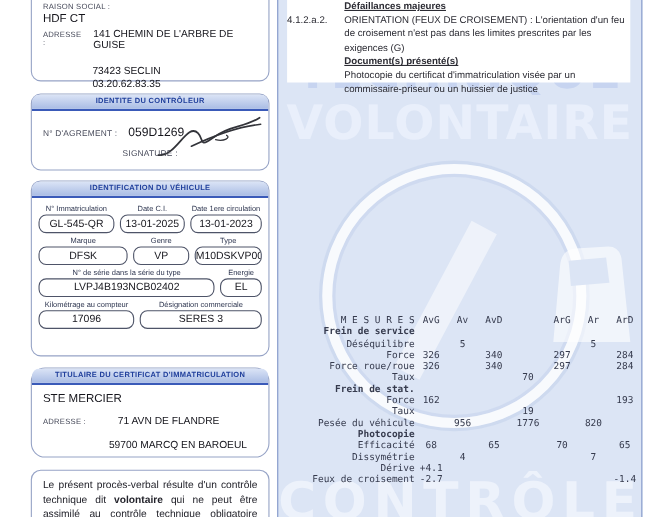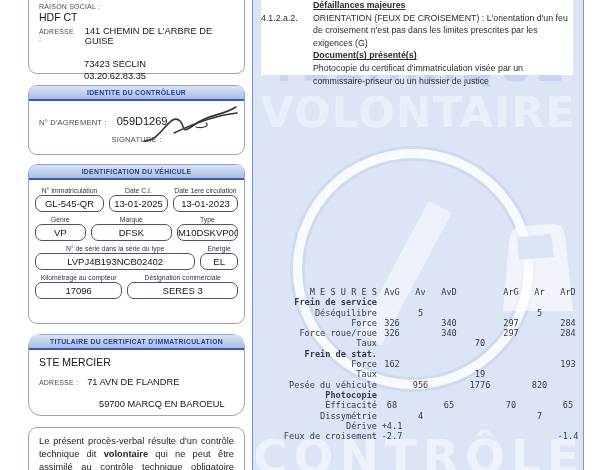--- a/index.html
+++ b/index.html
@@ -262,27 +262,27 @@
       <div class="field" style="flex:0 0 29%;">
         <div class="field-label">Date C.I.</div>
         <div class="field-value">13-01-2025</div>
       </div>
       <div class="field" style="flex:1;">
         <div class="field-label">Date 1ere circulation</div>
         <div class="field-value">13-01-2023</div>
       </div>
     </div>
     <div class="vrow">
+      <div class="field" style="flex:0 0 40%;">
+        <div class="field-label">Marque</div>
+        <div class="field-value">DFSK</div>
+      </div>
       <div class="field" style="flex:0 0 25%;">
         <div class="field-label">Genre</div>
         <div class="field-value">VP</div>
-      </div>
-      <div class="field" style="flex:0 0 40%;">
-        <div class="field-label">Marque</div>
-        <div class="field-value">DFSK</div>
       </div>
       <div class="field" style="flex:1;">
         <div class="field-label">Type</div>
         <div class="field-value">M10DSKVP000</div>
       </div>
     </div>
     <div class="vrow">
       <div class="field" style="flex:0 0 79%;">
         <div class="field-label">N° de série dans la série du type</div>
         <div class="field-value">LVPJ4B193NCB02402</div>
@@ -301,21 +301,21 @@
         <div class="field-label">Désignation commerciale</div>
         <div class="field-value">SERES 3</div>
       </div>
     </div>
   </div>
 
   <div class="panel-box" style="top:334px; height:82px;border-radius:13px;">
     <div class="box-header">TITULAIRE DU CERTIFICAT D'IMMATRICULATION</div>
     <div style="padding:6px 10px 0 10px;">
       <div class="val" style="font-size:10.5px;">STE MERCIER</div>
-      <div class="inline-row" style="margin-top:9px;">
+      <div class="inline-row" style="margin-top:9px;gap:20px;">
         <span class="lbl">ADRESSE :</span>
         <span class="val" style="margin-left:9px; font-size:9.3px;">71 AVN DE FLANDRE</span>
       </div>
       <div class="val" style="margin:12px 0 0 60px; font-size:9.3px;">59700 MARCQ EN BAROEUL</div>
     </div>
   </div>
 
   <div class="panel-box" style="top:427px; height:60px;">
     <div class="footer-note"><span>Le présent procès-verbal résulte d'un contrôle technique dit </span><b>volontaire</b><span> qui ne peut être assimilé au contrôle technique obligatoire prévu par le</span></div>
   </div>

